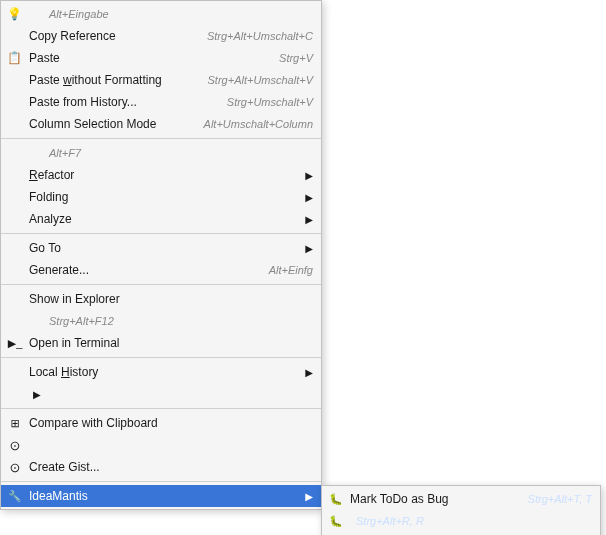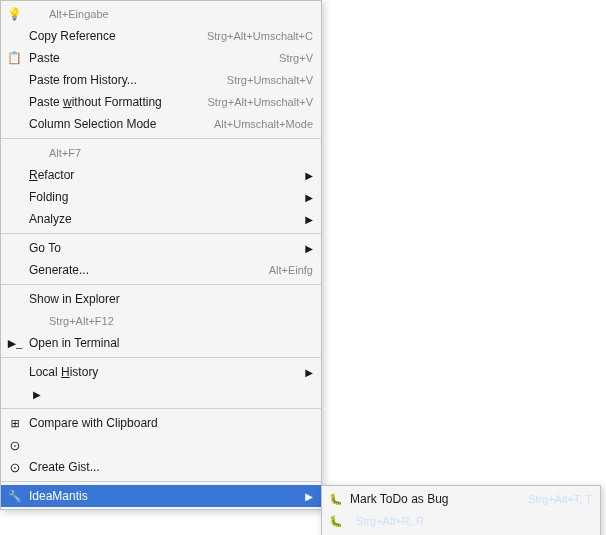--- a/index.html
+++ b/index.html
@@ -51,20 +51,21 @@
     }
 
     .menu-item .item-label {
       flex: 1;
     }
 
     .menu-item .shortcut {
       color: #888;
       margin-left: 20px;
       font-size: 11px;
+      font-style: italic;
     }
 
     .menu-item.active .shortcut {
       color: #cce0ff;
     }
 
     .menu-item .arrow {
       margin-left: 4px;
       font-size: 10px;
     }
@@ -151,32 +152,32 @@
     <span class="shortcut">Strg+Alt+Umschalt+C</span>
   </div>
 
   <div class="menu-item">
     <span class="icon">📋</span>
     <span class="item-label">Paste</span>
     <span class="shortcut">Strg+V</span>
   </div>
 
   <div class="menu-item">
+    <span class="item-label">Paste <u>w</u>ithout Formatting</span>
+    <span class="shortcut">Strg+Alt+Umschalt+V</span>
+  </div>
+
+  <div class="menu-item">
     <span class="item-label">Paste from History...</span>
     <span class="shortcut">Strg+Umschalt+V</span>
   </div>
 
   <div class="menu-item">
-    <span class="item-label">Paste <u>w</u>ithout Formatting</span>
-    <span class="shortcut">Strg+Alt+Umschalt+V</span>
-  </div>
-
-  <div class="menu-item">
     <span class="item-label">Column Selection Mode</span>
-    <span class="shortcut">Alt+Umschalt+Mode</span>
+    <span class="shortcut">Alt+Umschalt+Column</span>
   </div>
 
   <div class="menu-separator"></div>
 
   <div class="menu-item">
     <span class="shortcut">Alt+F7</span>
   </div>
 
   <div class="menu-item">
     <span class="item-label"><u>R</u>efactor</span>

